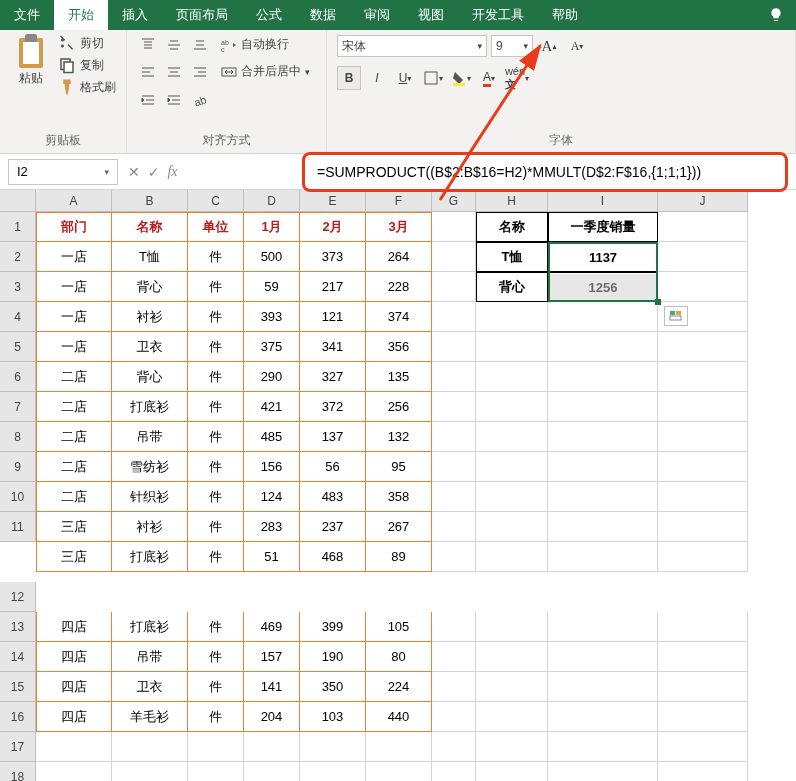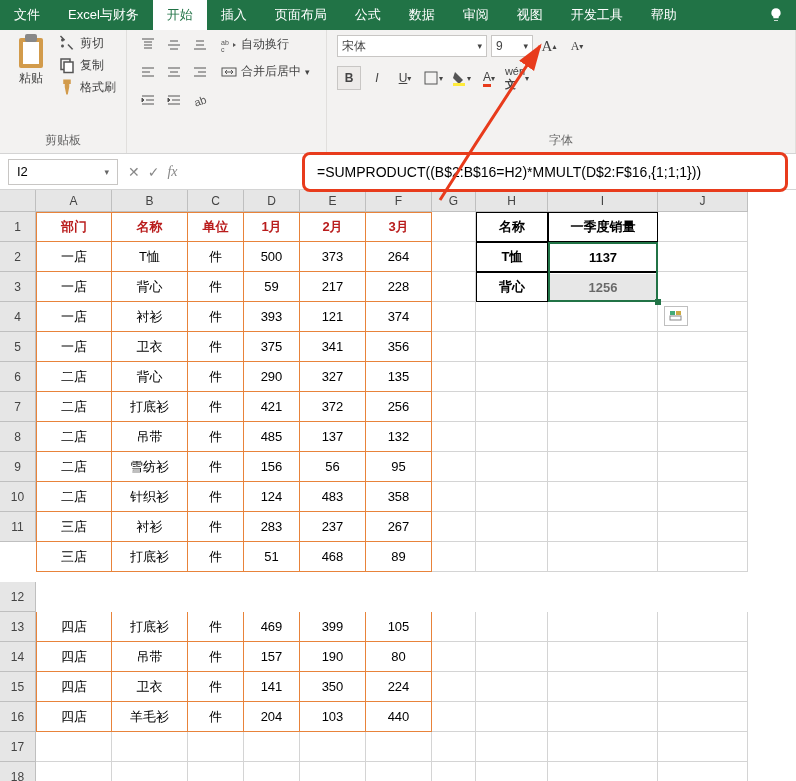--- a/index.html
+++ b/index.html
@@ -72,21 +72,20 @@
 .autofill-icon { position:absolute; width:24px; height:20px; border:1px solid #bfbfbf; background:#fff; display:flex; align-items:center; justify-content:center; font-size:11px; }
 
 
 .cA{width:76px}.cB{width:76px}.cC{width:56px}.cD{width:56px}.cE{width:66px}.cF{width:66px}.cG{width:44px}.cH{width:72px}.cI{width:110px}.cJ{width:90px}
 </style>
 </head>
 <body>
 
 <div class="ribbon-tabs">
   <div class="ribbon-tab">文件</div>
-  <div class="ribbon-tab">Excel与财务</div>
   <div class="ribbon-tab active">开始</div>
   <div class="ribbon-tab">插入</div>
   <div class="ribbon-tab">页面布局</div>
   <div class="ribbon-tab">公式</div>
   <div class="ribbon-tab">数据</div>
   <div class="ribbon-tab">审阅</div>
   <div class="ribbon-tab">视图</div>
   <div class="ribbon-tab">开发工具</div>
   <div class="ribbon-tab">帮助</div>
   <div class="ribbon-help">
@@ -200,20 +199,21 @@
         <div class="btn-wide">
           <svg width="16" height="16">
               <rect x="1" y="4" width="14" height="8" fill="none" stroke="#555"></rect>
               <path d="M4 8h8M4 8l2-2M4 8l2 2M12 8l-2-2M12 8l-2 2" stroke="#555" fill="none"></path>
             </svg>
           <span>合并后居中</span>
           <span style="font-size:9px">▾</span>
         </div>
       </div>
     </div>
+    <div class="ribbon-group-label">对齐方式</div>
   </div>
 
   <div class="ribbon-group" style="flex:1">
     <div class="group-content" style="flex-direction:column; gap:8px; width:100%">
       <div class="font-row">
         <div class="font-dd font-name">
             <span>宋体</span>
             <span style="margin-left:auto;font-size:9px">▾</span>
           </div>
         <div class="font-dd font-size">

